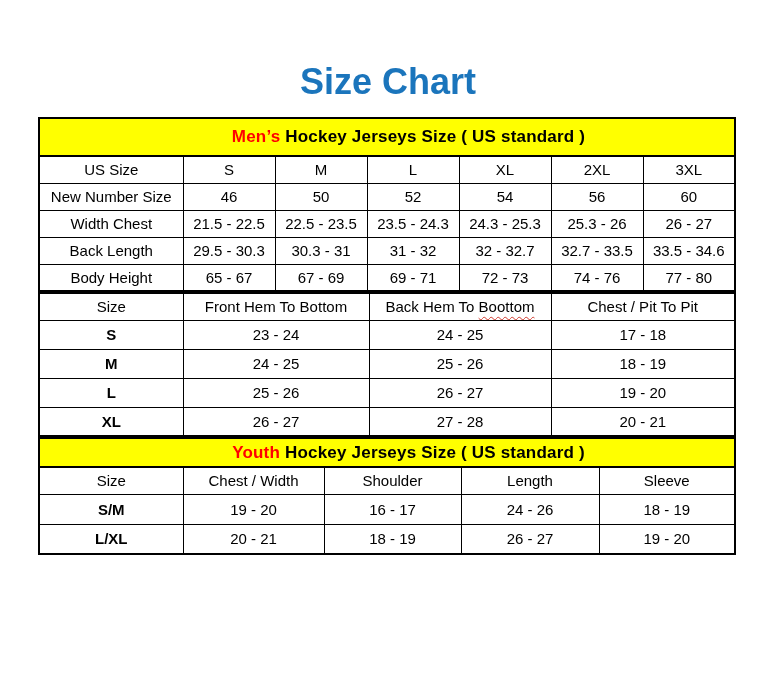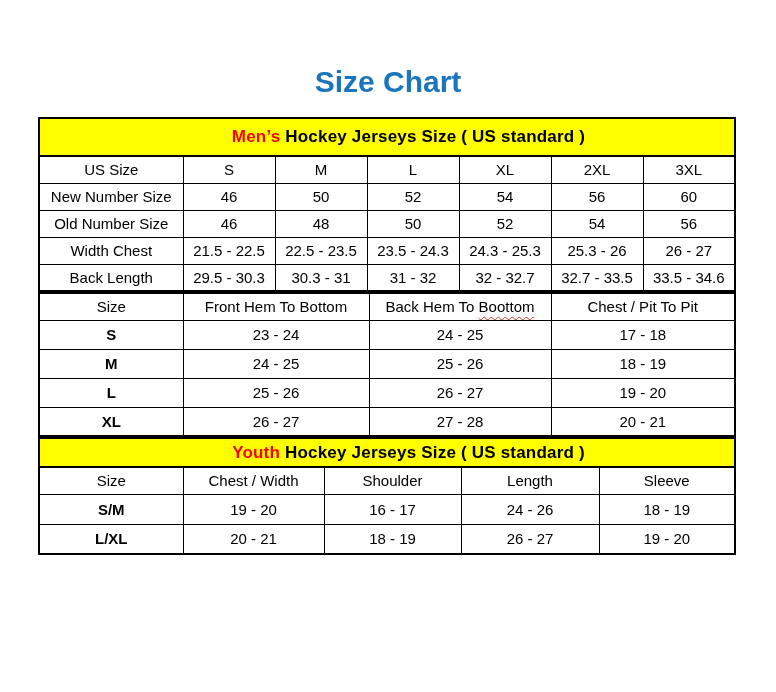--- a/index.html
+++ b/index.html
@@ -10,21 +10,21 @@
   }
   *{box-sizing:border-box;}
   html,body{margin:0;padding:0;}
   body{
     width:776px;height:692px;background:#ffffff;overflow:hidden;
     font-family:"Liberation Sans",sans-serif;color:#000;
   }
   .title{
     margin:64px 0 0 0;
     text-align:center;
-    font-size:30px;
+    font-size:36px;
     font-weight:bold;
     line-height:36px;
     color:var(--title-blue);
   }
   .chart-wrap{
     margin:17px 0 0 38px;
     width:696px;
   }
   table.tbl{
     border-collapse:collapse;
@@ -102,45 +102,45 @@
       <tr class="data">
         <th>New Number Size</th>
         <td>46</td>
         <td>50</td>
         <td>52</td>
         <td>54</td>
         <td>56</td>
         <td>60</td>
       </tr>
       <tr class="data">
-        <th>Old Number Size</th>
-        <td>46</td>
-        <td>48</td>
-        <td>50</td>
-        <td>52</td>
-        <td>54</td>
-        <td>56</td>
-      </tr>
-      <tr class="data">
         <th>Width Chest</th>
         <td>21.5 - 22.5</td>
         <td>22.5 - 23.5</td>
         <td>23.5 - 24.3</td>
         <td>24.3 - 25.3</td>
         <td>25.3 - 26</td>
         <td>26 - 27</td>
       </tr>
       <tr class="data">
         <th>Back Length</th>
         <td>29.5 - 30.3</td>
         <td>30.3 - 31</td>
         <td>31 - 32</td>
         <td>32 - 32.7</td>
         <td>32.7 - 33.5</td>
         <td>33.5 - 34.6</td>
+      </tr>
+      <tr class="data">
+        <th>Body Height</th>
+        <td>65 - 67</td>
+        <td>67 - 69</td>
+        <td>69 - 71</td>
+        <td>72 - 73</td>
+        <td>74 - 76</td>
+        <td>77 - 80</td>
       </tr>
     </tbody>
       </table>
 
     <table class="tbl women">
       <colgroup>
         <col style="width:144px">
           <col style="width:186px">
           <col style="width:182px">
           <col style="width:184px">

